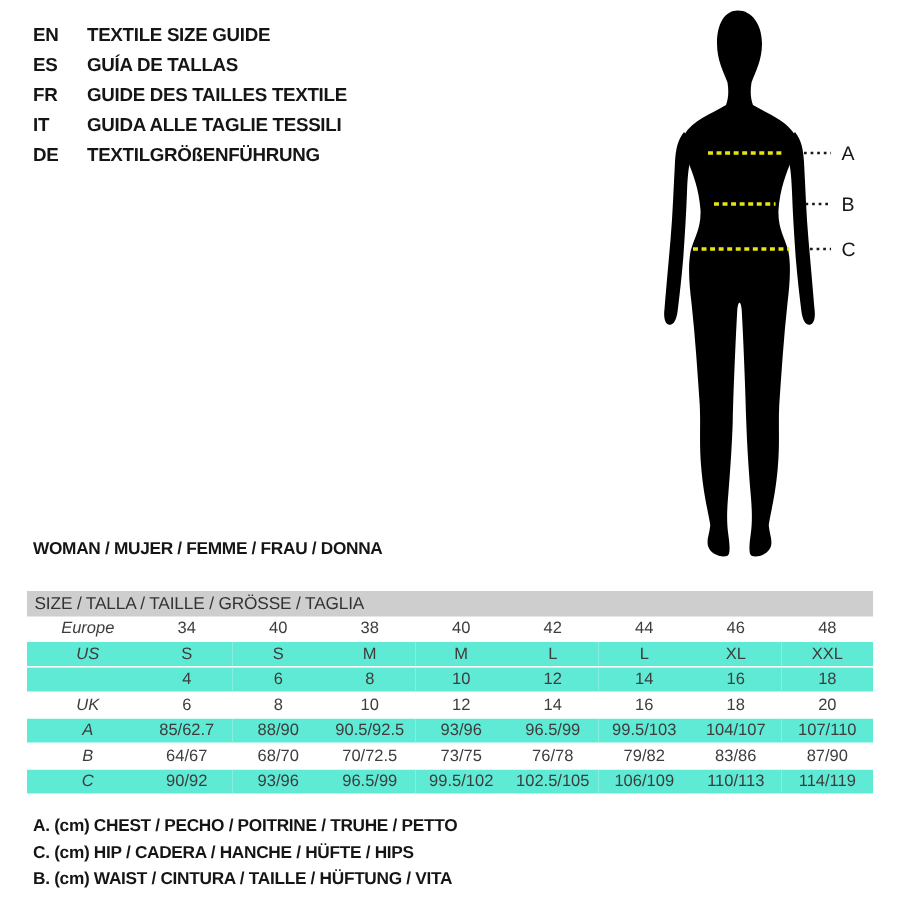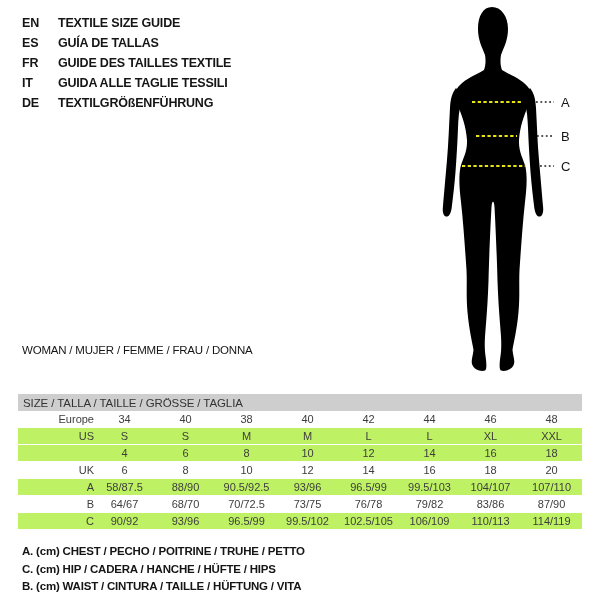--- a/index.html
+++ b/index.html
@@ -6,30 +6,30 @@
   body {
     width:600px; height:600px; background:#ffffff; position:relative;
     font-family:"Liberation Sans", sans-serif; overflow:hidden;
   }
   .lang-list { position:absolute; left:22px; top:13px; font-weight:bold;
     font-size:12.5px; color:#151515; letter-spacing:-0.2px; }
   .lang-row { display:flex; height:20px; line-height:20px; }
   .lang-code { width:36px; flex:0 0 36px; }
   .figure-svg { position:absolute; left:430px; top:0; }
   .marker-label { font-family:"Liberation Sans", sans-serif; font-size:13px; fill:#151515; }
-  .audience { position:absolute; left:22px; top:344px; font-weight:normal;
+  .audience { position:absolute; left:22px; top:360px; font-weight:bold;
     font-size:11.5px; color:#151515; letter-spacing:-0.2px; }
   table.size-table { position:absolute; left:18px; top:394px; width:564px;
     border-collapse:collapse; table-layout:fixed; font-size:11px; color:#3d3d3d; }
   table.size-table th { background:#cecece; text-align:left; font-weight:normal;
     font-size:11.5px; color:#333333; padding:0 0 0 5px; height:17px; letter-spacing:-0.1px;margin-top:32px; }
   table.size-table td { height:16px; text-align:center; padding:0;
     border-bottom:1px solid #ffffff; white-space:nowrap; }
-  table.size-table td.lbl { text-align:right; padding-left:5px; }
-  table.size-table tr.shaded { background:#bef264; }
+  table.size-table td.lbl { text-align:center; padding-left:5px;font-style:italic; }
+  table.size-table tr.shaded { background:#5eead4; }
   .legend { position:absolute; left:22px; top:543px; font-weight:bold;
     font-size:11.5px; color:#151515; line-height:17.5px; letter-spacing:-0.2px; }
 </style>
 </head>
 <body>
 
 <div class="lang-list" id="langList">
     <div class="lang-row">
       <span class="lang-code">EN</span>
       <span class="lang-label">TEXTILE SIZE GUIDE</span>
@@ -186,21 +186,21 @@
         <td>8</td>
         <td>10</td>
         <td>12</td>
         <td>14</td>
         <td>16</td>
         <td>18</td>
         <td>20</td>
       </tr>
       <tr class="shaded">
         <td class="lbl">A</td>
-        <td>58/87.5</td>
+        <td>85/62.7</td>
         <td>88/90</td>
         <td>90.5/92.5</td>
         <td>93/96</td>
         <td>96.5/99</td>
         <td>99.5/103</td>
         <td>104/107</td>
         <td>107/110</td>
       </tr>
       <tr class="">
         <td class="lbl">B</td>

